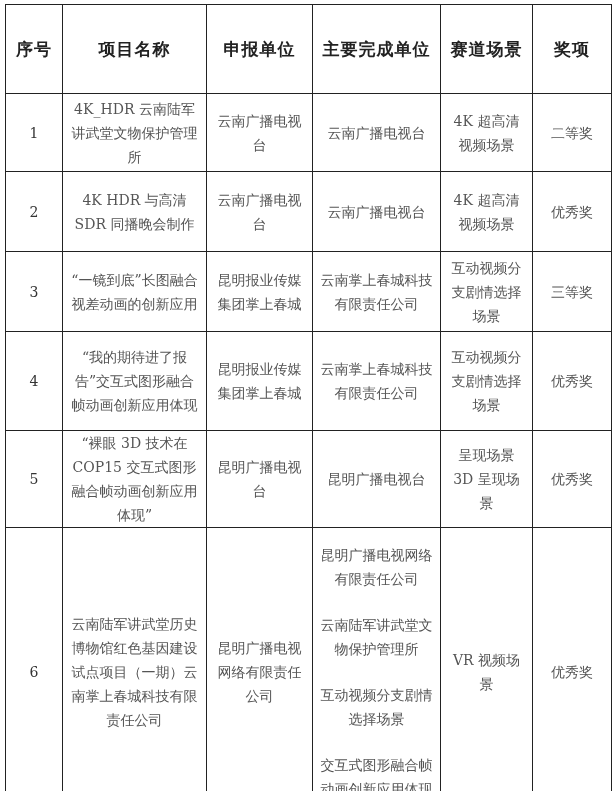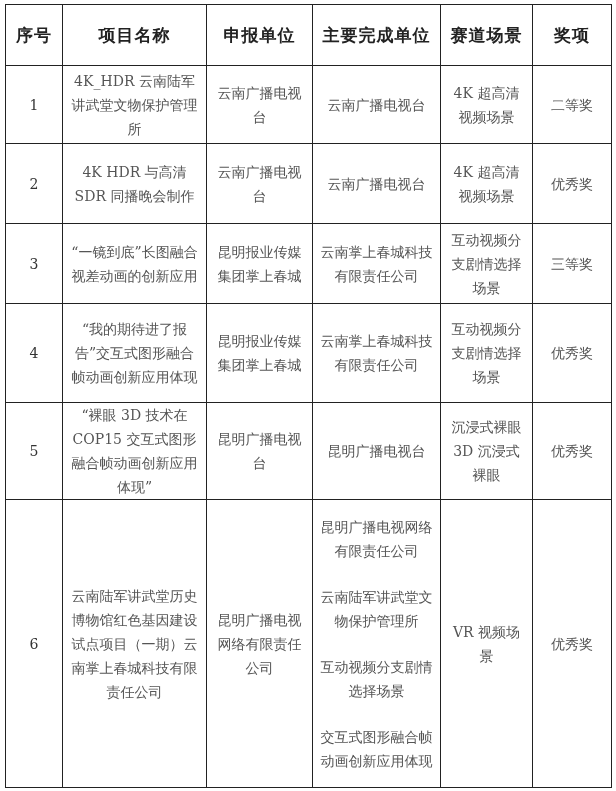--- a/index.html
+++ b/index.html
@@ -14,21 +14,21 @@
   td, th {
     border: 1.5px solid #222;
     text-align: center; vertical-align: middle;
     padding: 0 6px;
     font-size: 14px; line-height: 24px;
     color: #555;
     font-weight: normal;
   }
   th {
     font-size: 17px; font-weight: bold; color: #222;
-    height: 52px; padding: 4px 2px; letter-spacing: 1px;
+    height: 52px; padding: 18px 2px; letter-spacing: 1px;
   }
   td.num { color: #333; font-size: 14px; }
   .gap { height: 22px; }
   .r1 { height: 78px; } .r2 { height: 80px; } .r3 { height: 80px; }
   .r4 { height: 99px; } .r5 { height: 96px; } .r6 { height: 288px; }
   .multi div { line-height: 24px; }
 </style>
 </head>
 <body>
 
@@ -82,21 +82,21 @@
       <td>昆明报业传媒集团掌上春城</td>
       <td>云南掌上春城科技有限责任公司</td>
       <td>互动视频分支剧情选择场景</td>
       <td>优秀奖</td>
     </tr>
     <tr class="r5">
       <td class="num">5</td>
       <td>“裸眼 3D 技术在 COP15 交互式图形融合帧动画创新应用体现”</td>
       <td>昆明广播电视台</td>
       <td>昆明广播电视台</td>
-      <td>沉浸式裸眼 3D 沉浸式裸眼</td>
+      <td>呈现场景 3D 呈现场景</td>
       <td>优秀奖</td>
     </tr>
     <tr class="r6">
       <td class="num">6</td>
       <td>云南陆军讲武堂历史博物馆红色基因建设试点项目（一期）云南掌上春城科技有限责任公司</td>
       <td>昆明广播电视网络有限责任公司</td>
       <td class="multi">
         <div>昆明广播电视网络有限责任公司</div>
         <div class="gap"></div>
         <div>云南陆军讲武堂文物保护管理所</div>

